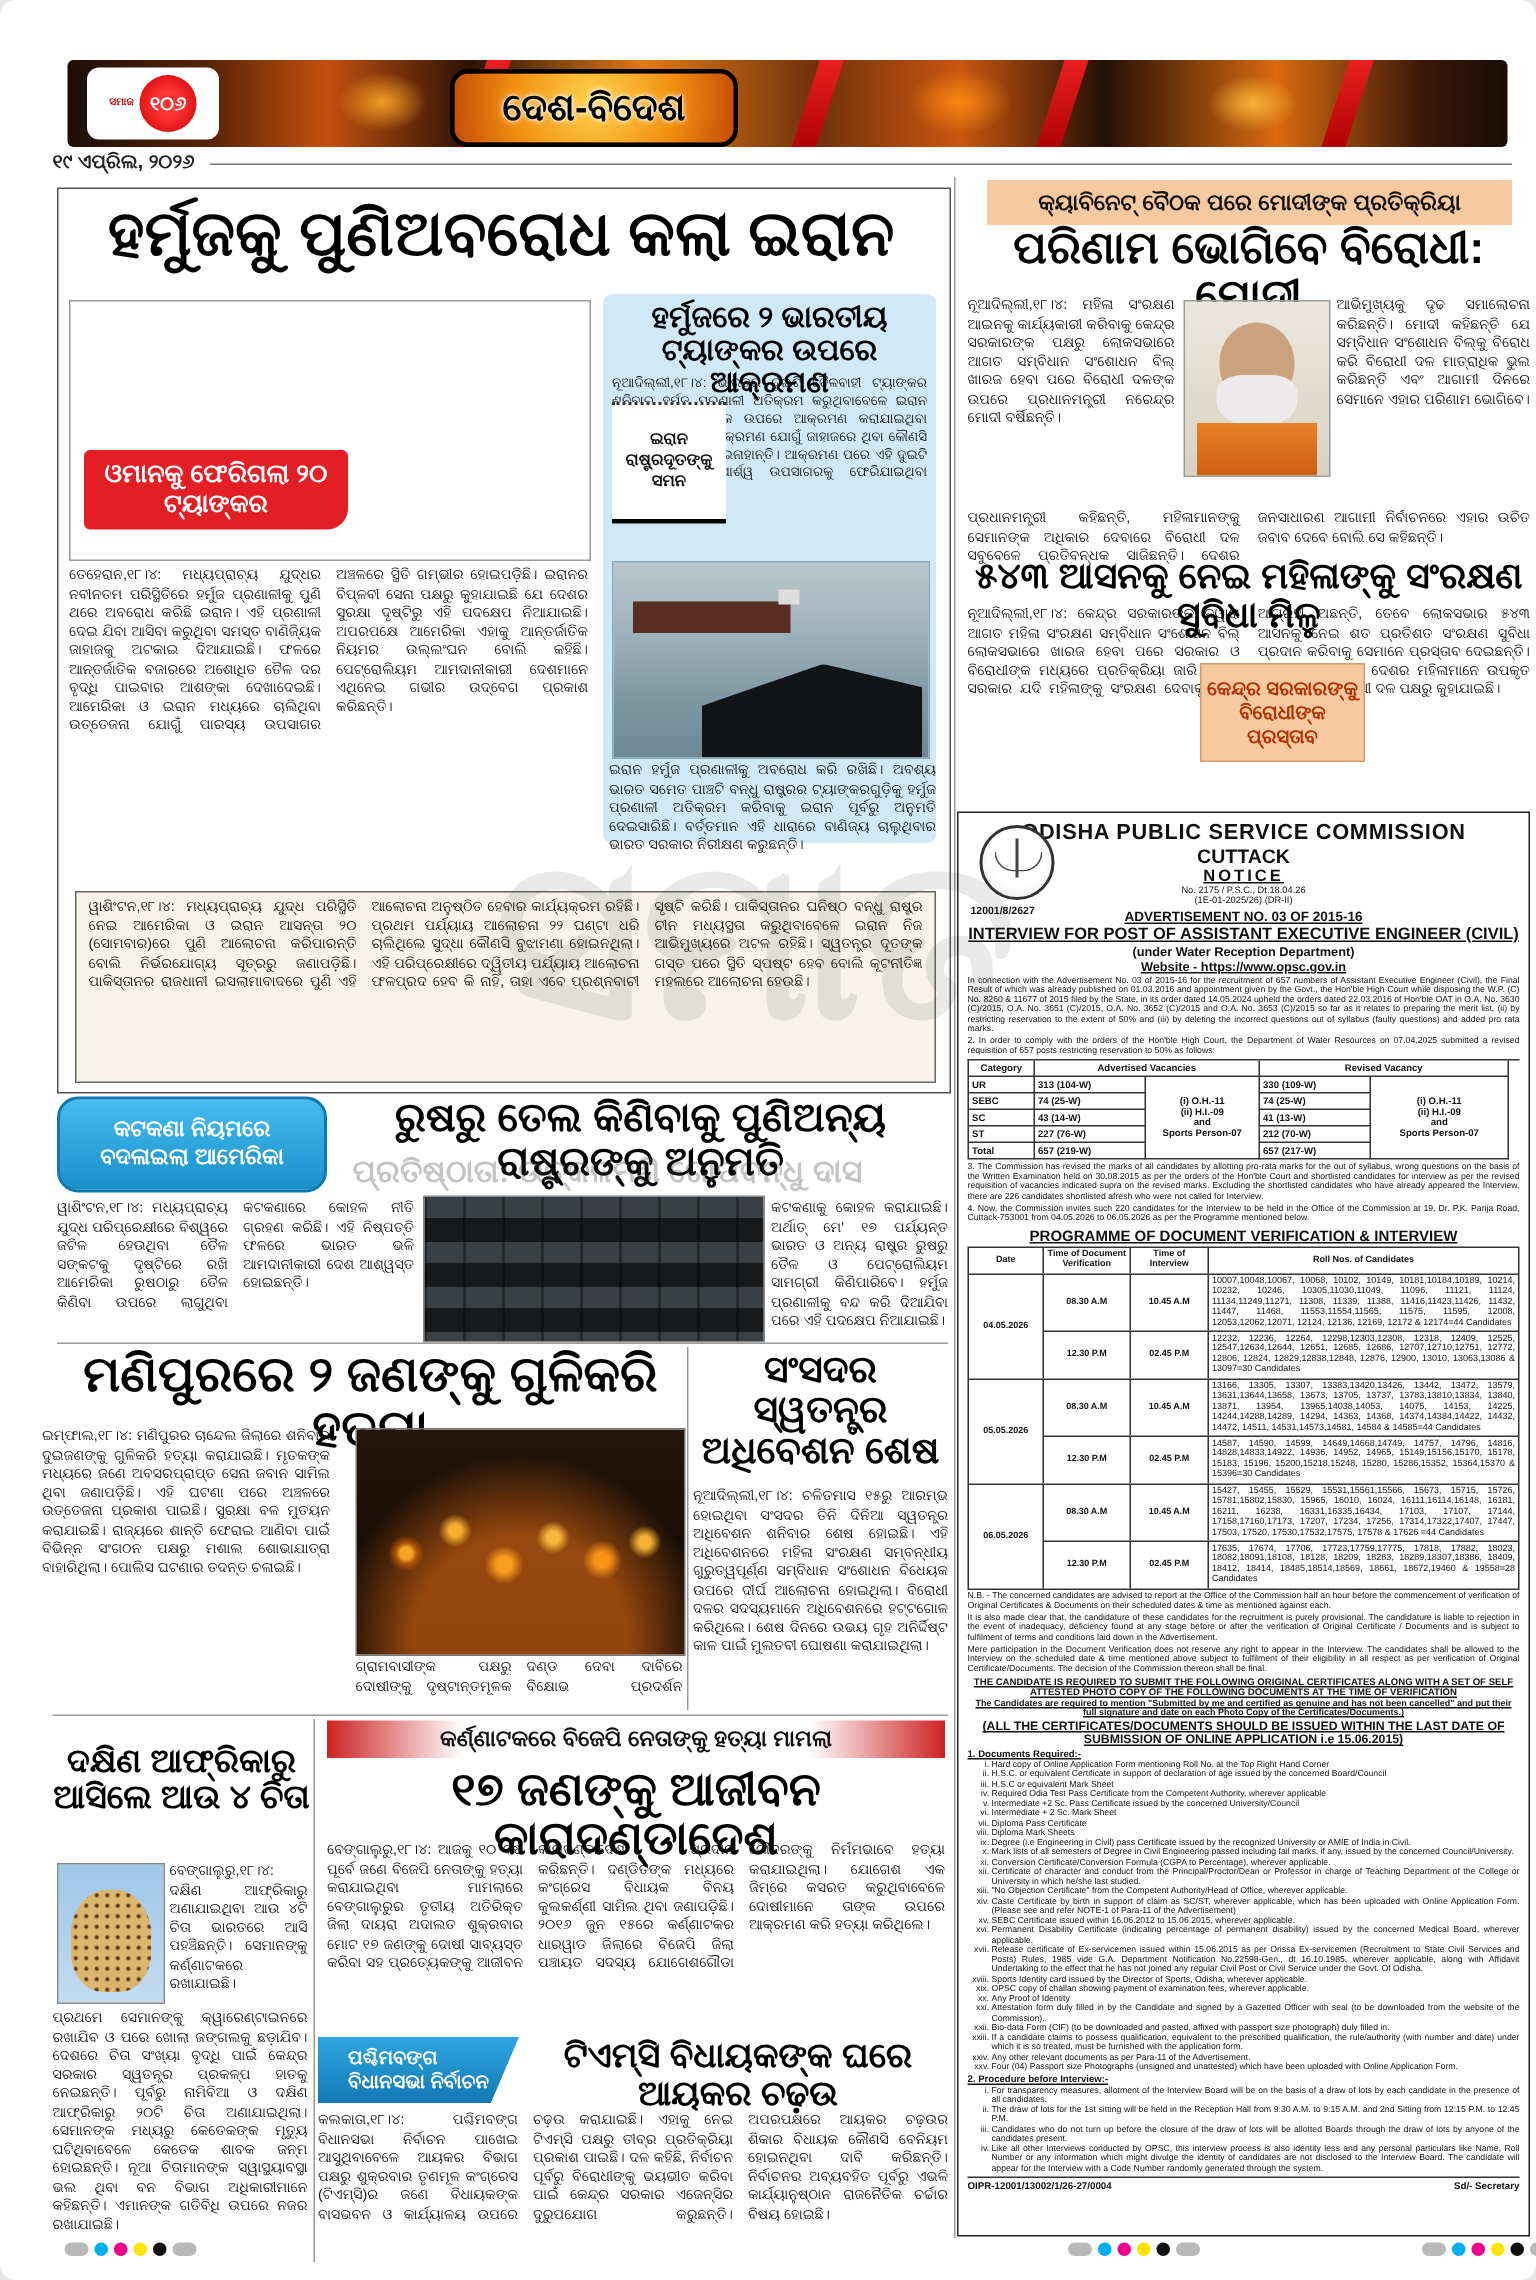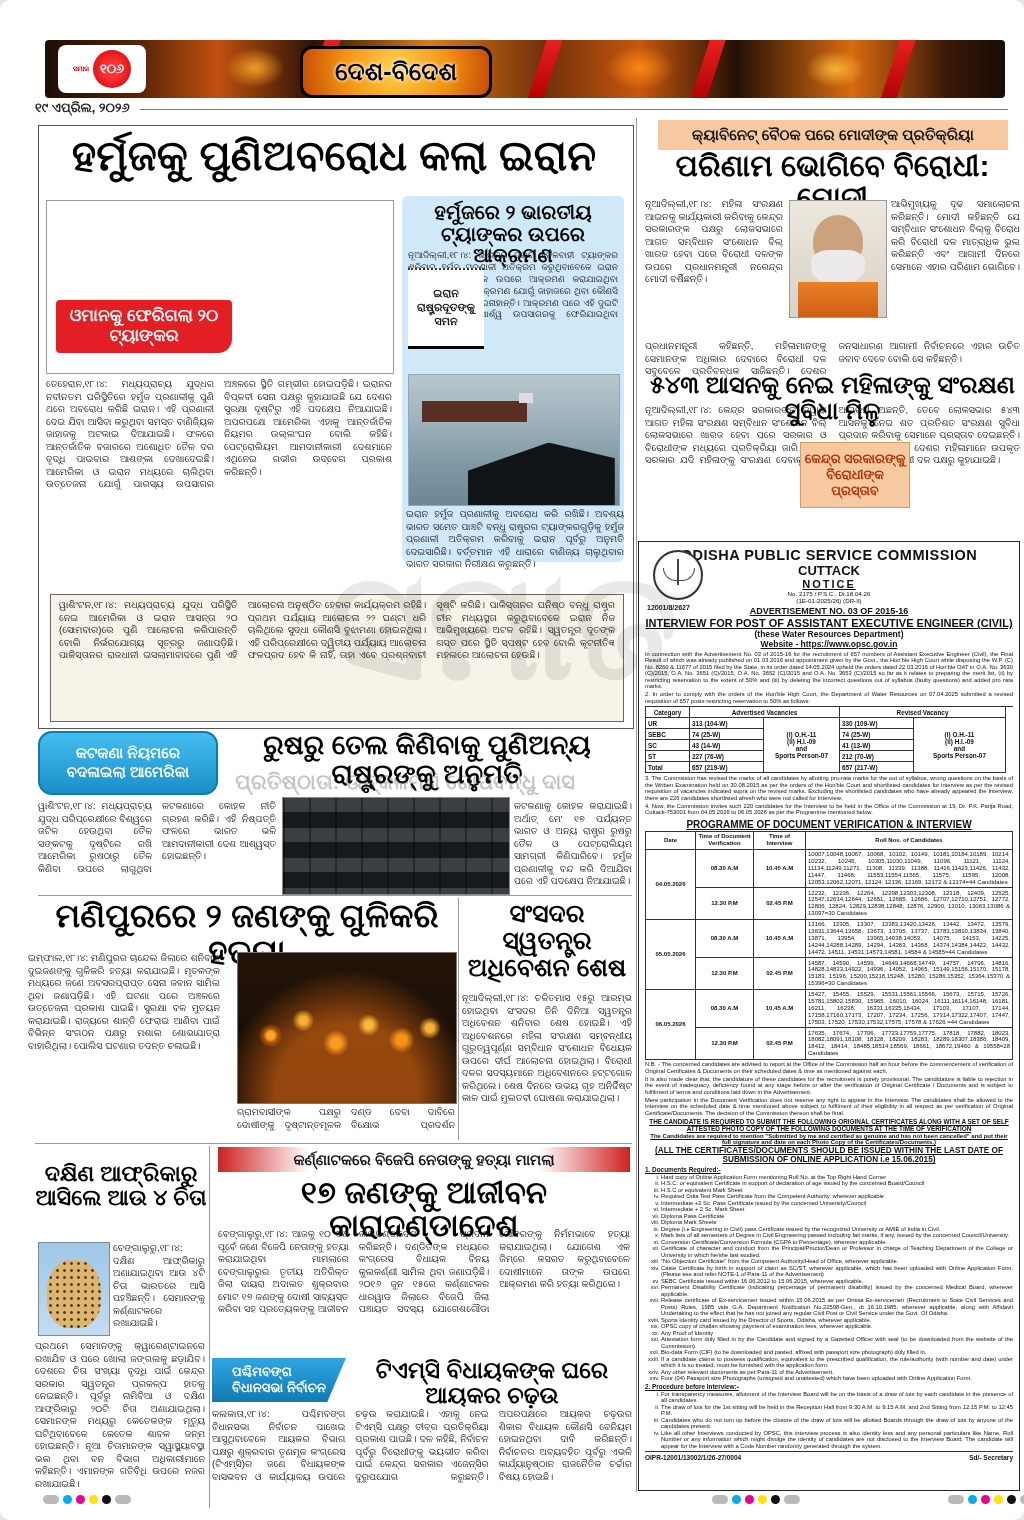--- a/index.html
+++ b/index.html
@@ -278,21 +278,21 @@
   <div class="abs" id="notice">
     <div id="n-logo"></div>
     <div id="n-fileno">12001/8/2627</div>
     <div id="n-org">ODISHA PUBLIC SERVICE COMMISSION</div>
     <div id="n-place">CUTTACK</div>
     <div id="n-notice">NOTICE</div>
     <div class="n-ref">No. 2175 / P.S.C., Dt.18.04.26</div>
     <div class="n-ref">(1E-01-2025/26) (DR-II)</div>
     <div id="n-advt">ADVERTISEMENT NO. 03 OF 2015-16</div>
     <div id="n-title">INTERVIEW FOR POST OF ASSISTANT EXECUTIVE ENGINEER (CIVIL)</div>
-    <div id="n-dept">(these Water Resources Department)</div>
+    <div id="n-dept">(under Water Reception Department)</div>
     <div id="n-web">Website - https://www.opsc.gov.in</div>
     <div class="fine">In connection with the Advertisement No. 03 of 2015-16 for the recruitment of 657 numbers of Assistant Executive Engineer (Civil), the Final Result of which was already published on 01.03.2016 and appointment given by the Govt., the Hon'ble High Court while disposing the W.P. (C) No. 8260 &amp; 11677 of 2015 filed by the State, in its order dated 14.05.2024 upheld the orders dated 22.03.2016 of Hon'ble OAT in O.A. No. 3630 (C)/2015, O.A. No. 3651 (C)/2015, O.A. No. 3652 (C)/2015 and O.A. No. 3653 (C)/2015 so far as it relates to preparing the merit list, (ii) by restricting reservation to the extent of 50% and (iii) by deleting the incorrect questions out of syllabus (faulty questions) and added pro rata marks.</div>
     <div class="fine">2. In order to comply with the orders of the Hon'ble High Court, the Department of Water Resources on 07.04.2025 submitted a revised requisition of 657 posts restricting reservation to 50% as follows:</div>
 
     <div class="vtab">
       <div class="c" style="grid-row:1;grid-column:1;">Category</div>
       <div class="c" style="grid-row:1;grid-column:2/4;">Advertised Vacancies</div>
       <div class="c" style="grid-row:1;grid-column:4/6;">Revised Vacancy</div>
       <div style="grid-row:2;grid-column:1;">UR</div>
       <div style="grid-row:2;grid-column:2;">313 (104-W)</div>

